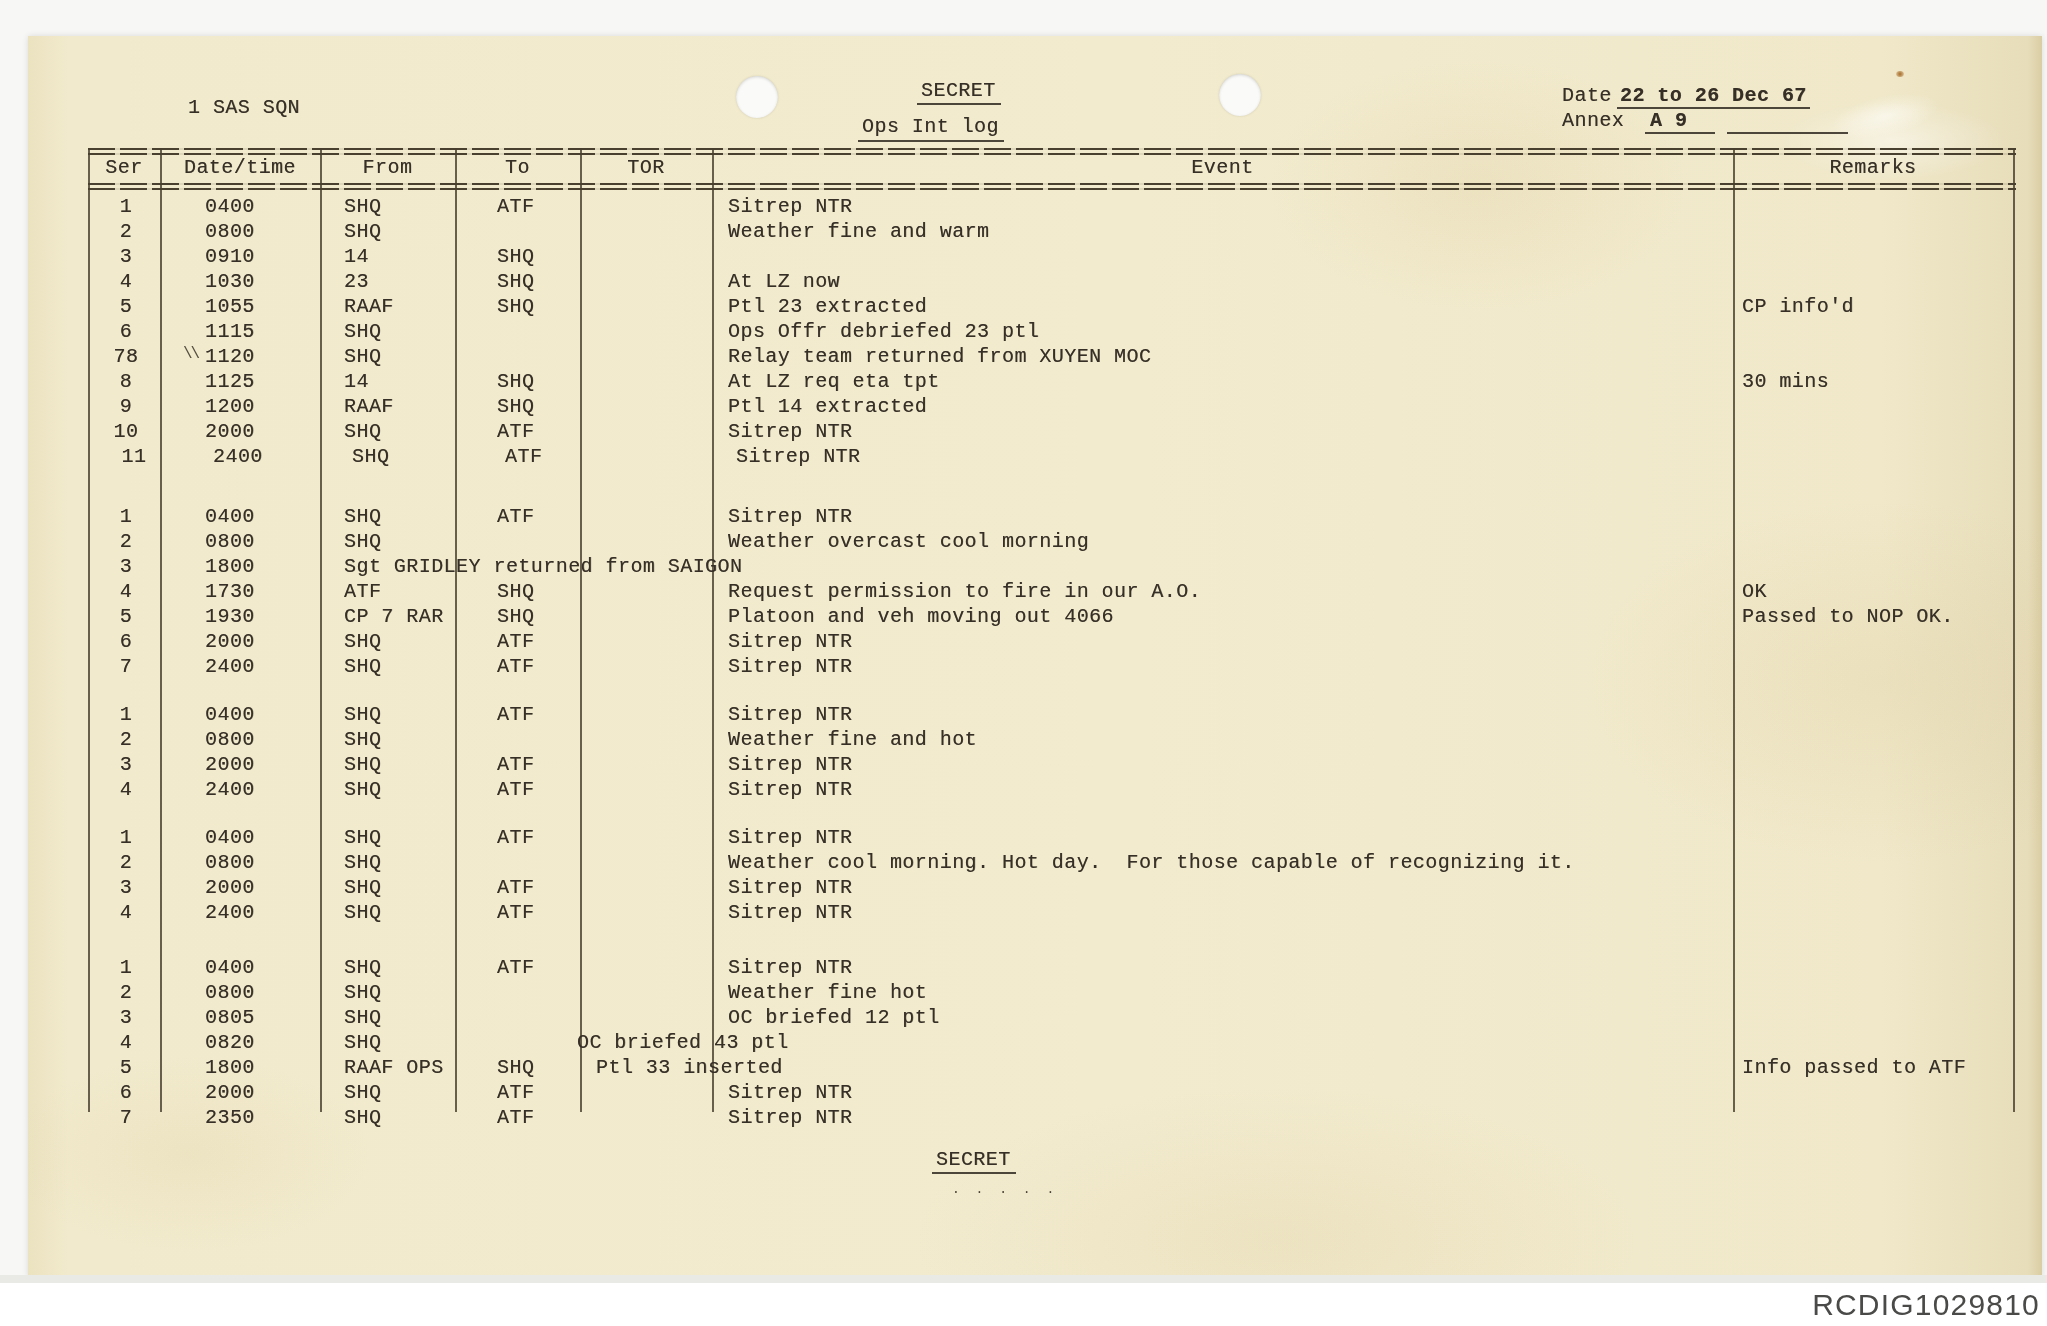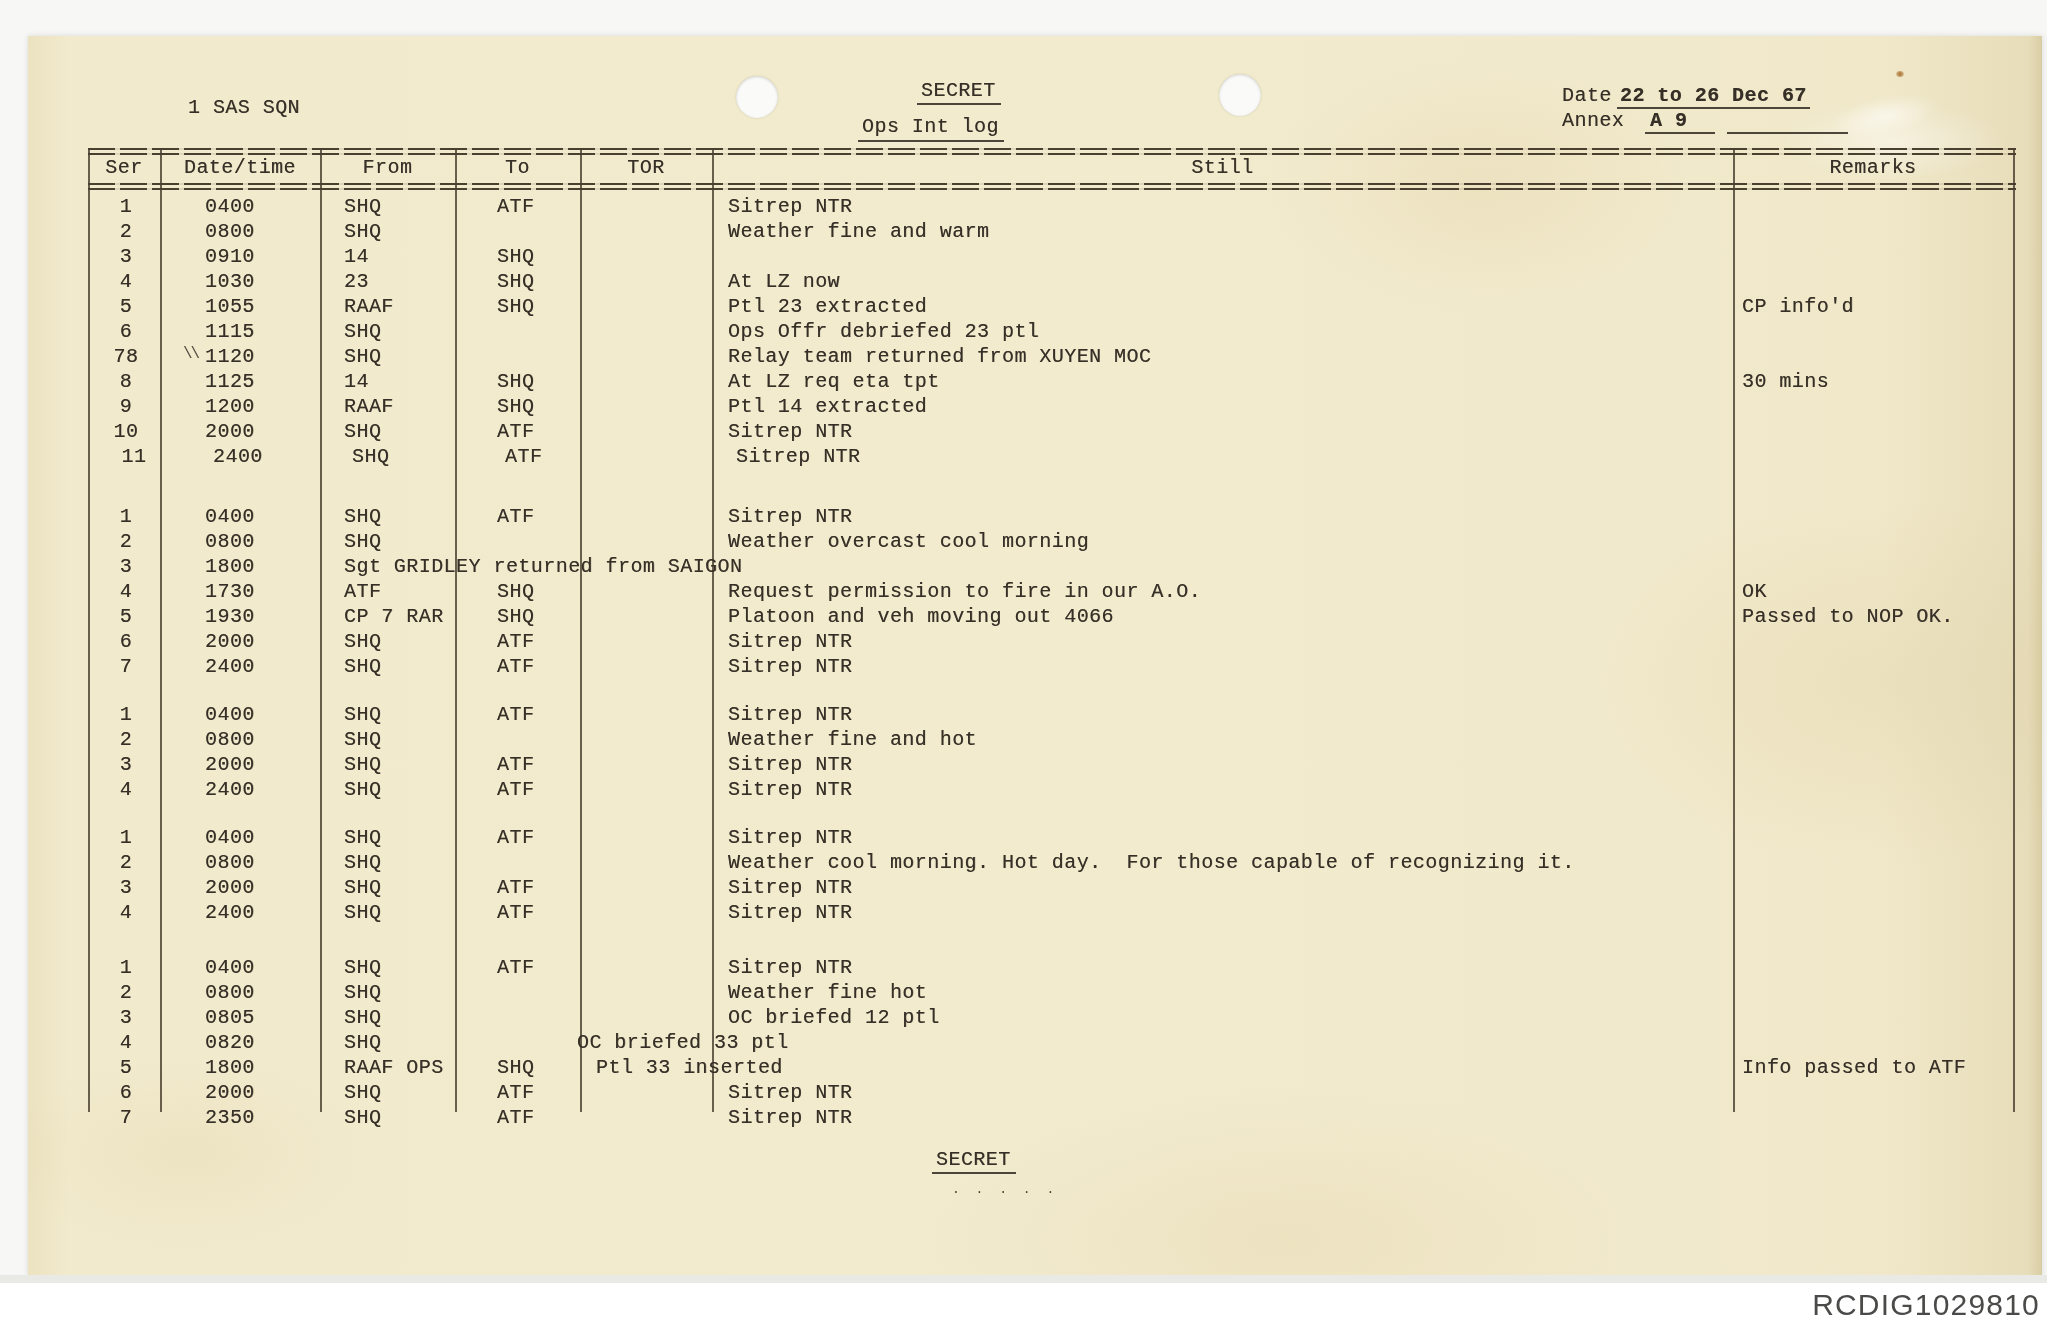--- a/index.html
+++ b/index.html
@@ -80,21 +80,21 @@
   <div class="vline" style="left:580px;"></div>
   <div class="vline" style="left:712px;"></div>
   <div class="vline" style="left:1733px;"></div>
   <div class="vline" style="left:2013px;"></div>
 
   <span class="tw th" style="left:88px;width:72px;">Ser</span>
   <span class="tw th" style="left:160px;width:160px;">Date/time</span>
   <span class="tw th" style="left:320px;width:135px;">From</span>
   <span class="tw th" style="left:455px;width:125px;">To</span>
   <span class="tw th" style="left:580px;width:132px;">TOR</span>
-  <span class="tw th" style="left:712px;width:1021px;">Still</span>
+  <span class="tw th" style="left:712px;width:1021px;">Event</span>
   <span class="tw th" style="left:1733px;width:280px;">Remarks</span>
 
   <div id="table-body">
       <div class="trow" style="top: 195px;">
         <span class="tw cell" style="left: 95px; width: 62px; text-align: center;">1</span>
         <span class="tw cell" style="left: 205px;">0400</span>
         <span class="tw cell" style="left: 344px;">SHQ</span>
         <span class="tw cell" style="left: 497px;">ATF</span>
         <span class="tw cell" style="left: 728px;">Sitrep NTR</span>
       </div>
@@ -285,21 +285,21 @@
       <div class="trow" style="top: 1006px;">
         <span class="tw cell" style="left: 95px; width: 62px; text-align: center;">3</span>
         <span class="tw cell" style="left: 205px;">0805</span>
         <span class="tw cell" style="left: 344px;">SHQ</span>
         <span class="tw cell" style="left: 728px;">OC briefed 12 ptl</span>
       </div>
       <div class="trow" style="top: 1031px;">
         <span class="tw cell" style="left: 95px; width: 62px; text-align: center;">4</span>
         <span class="tw cell" style="left: 205px;">0820</span>
         <span class="tw cell" style="left: 344px;">SHQ</span>
-        <span class="tw cell" style="left: 577px;">OC briefed 33 ptl</span>
+        <span class="tw cell" style="left: 577px;">OC briefed 43 ptl</span>
       </div>
       <div class="trow" style="top: 1056px;">
         <span class="tw cell" style="left: 95px; width: 62px; text-align: center;">5</span>
         <span class="tw cell" style="left: 205px;">1800</span>
         <span class="tw cell" style="left: 344px;">RAAF OPS</span>
         <span class="tw cell" style="left: 497px;">SHQ</span>
         <span class="tw cell" style="left: 596px;">Ptl 33 inserted</span>
         <span class="tw cell" style="left: 1742px;">Info passed to ATF</span>
       </div>
       <div class="trow" style="top: 1081px;">

